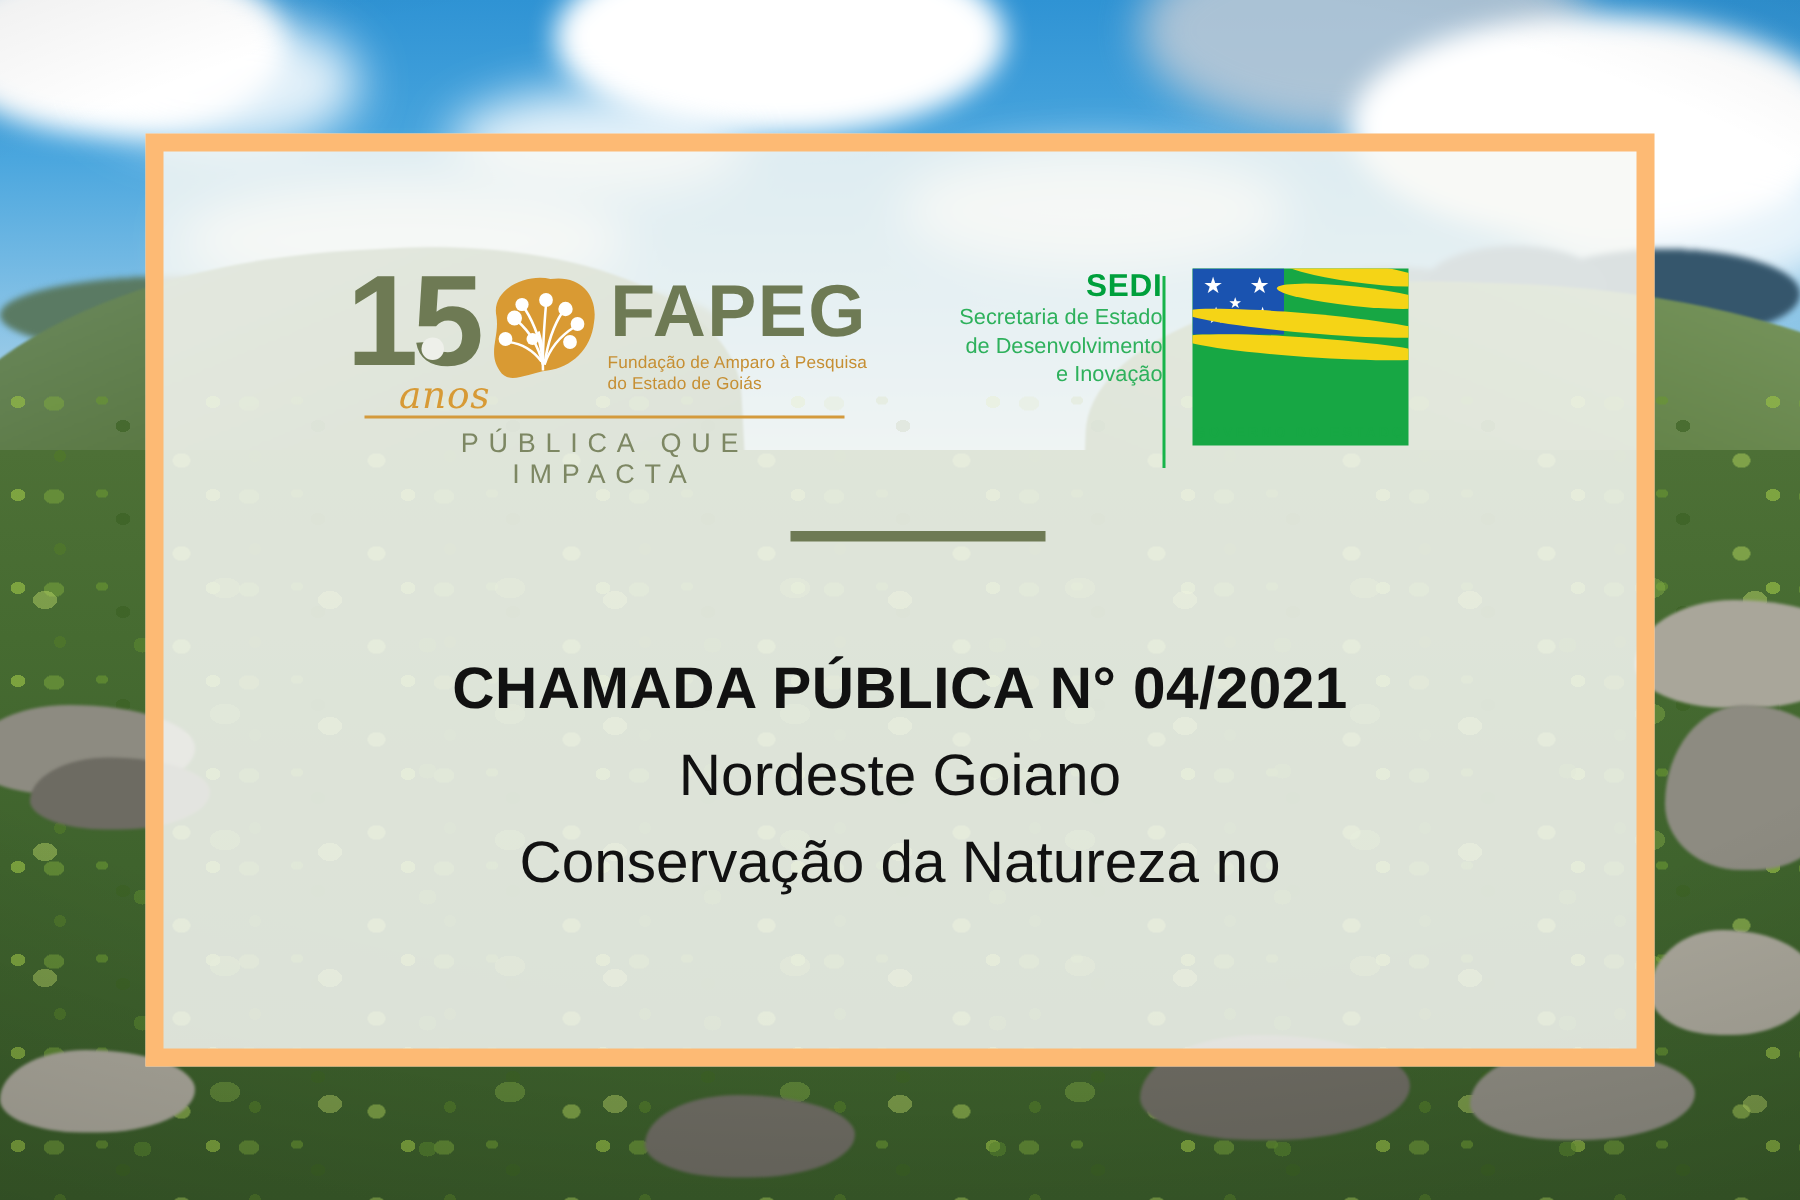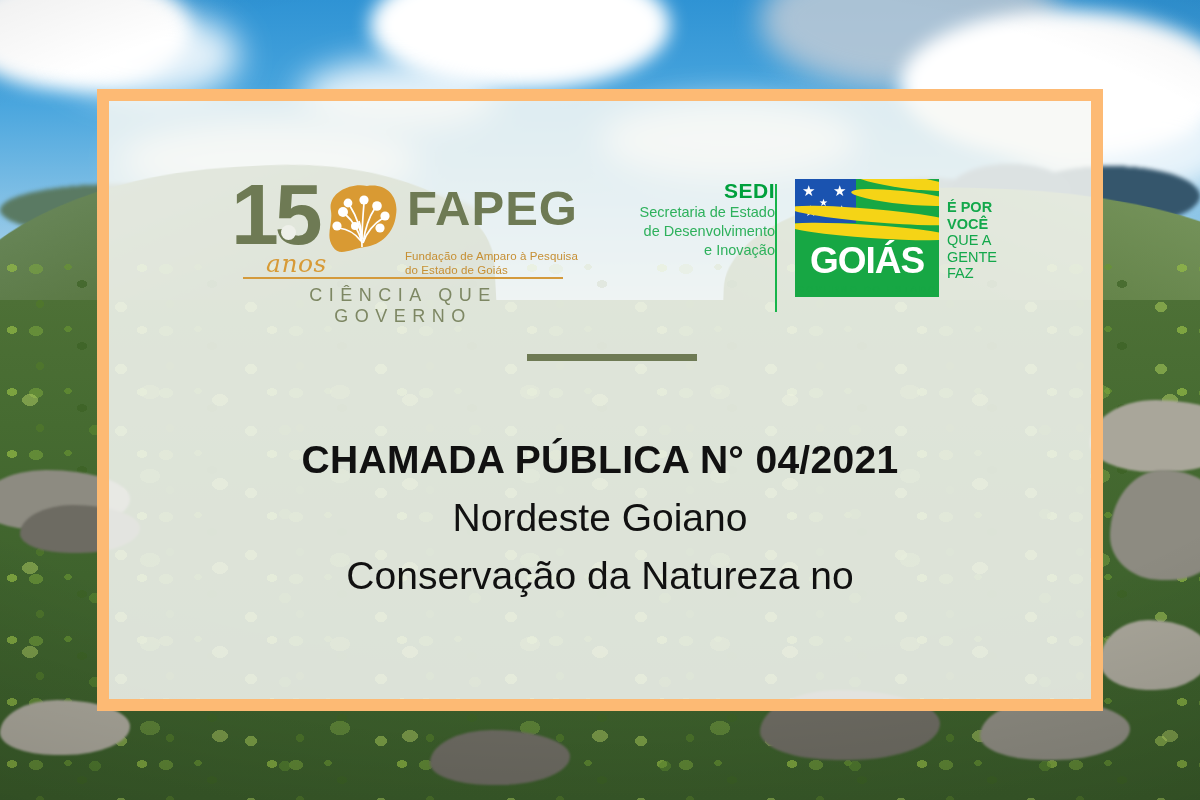--- a/index.html
+++ b/index.html
@@ -121,21 +121,21 @@
 
   
   .brain{position:absolute;left:208px;top:18px;width:84px;height:78px;}
 
   
   .fapeg-word{position:absolute;left:296px;top:20px;}
   .fapeg-word .main{
     font-size:49px;font-weight:bold;color:#6e7a54;letter-spacing:1px;line-height:50px;text-align:right;
   }
   .fapeg-word .sub{
-    font-size:11.5px;color:#c68f33;line-height:14px;margin-top:16px;letter-spacing:.1px;
+    font-size:11.5px;color:#c68f33;line-height:14px;margin-top:2px;letter-spacing:.1px;
   }
 
   
   .orange-rule{
     position:absolute;left:134px;top:114px;width:320px;height:2px;background:#d49a3c;
   }
   .tagline{
     position:absolute;left:134px;top:122px;width:320px;text-align:center;
     font-size:18px;color:#7d8763;letter-spacing:6.5px;
   }
@@ -257,21 +257,21 @@
         </svg>
       </div>
 
       <div class="fapeg-word">
         <div class="main">FAPEG</div>
         <div class="sub">Fundação de Amparo à Pesquisa</div>
         <div class="sub" style="margin-top:0">do Estado de Goiás</div>
       </div>
 
       <div class="orange-rule"></div>
-      <div class="tagline">CIÊNCIA QUE GOVERNO</div>
+      <div class="tagline">PÚBLICA QUE IMPACTA</div>
 
       <div class="sedi">
         <div class="title">SEDI</div>
         <div class="line">Secretaria de Estado</div>
         <div class="line">de Desenvolvimento</div>
         <div class="line">e Inovação</div>
       </div>
 
       <div class="vdiv"></div>
 
@@ -280,32 +280,24 @@
           <div class="canton"></div>
           <div class="star" style="left:7px;top:4px;">★</div>
           <div class="star" style="left:38px;top:4px;">★</div>
           <div class="star" style="left:24px;top:16px;font-size:10px;">★</div>
           <div class="star" style="left:9px;top:24px;">★</div>
           <div class="star" style="left:40px;top:24px;">★</div>
           <div class="wave" style="left:58px;top:-4px;width:100px;height:13px;border-radius:50%;transform:rotate(8deg);"></div>
           <div class="wave" style="left:56px;top:12px;width:104px;height:13px;border-radius:50%;transform:rotate(6deg);"></div>
           <div class="wave" style="left:-6px;top:30px;width:166px;height:13px;border-radius:50%;transform:rotate(5deg);"></div>
           <div class="wave" style="left:-8px;top:46px;width:168px;height:13px;border-radius:50%;transform:rotate(4deg);"></div>
-          <div class="gtext">GOIÁS</div>
           <div class="gov">GOVERNO DO ESTADO</div>
         </div>
       </div>
 
-      <div class="slogan">
-        <div class="b">É POR</div>
-        <div class="b">VOCÊ</div>
-        <div class="n">QUE A</div>
-        <div class="n">GENTE</div>
-        <div class="n">FAZ</div>
-      </div>
     </div>
 
     <div class="divider"></div>
 
     <div class="title-block">
       <div class="l1">CHAMADA PÚBLICA N° 04/2021</div>
       <div class="l2">Nordeste Goiano</div>
       <div class="l2">Conservação da Natureza no</div>
     </div>
 

